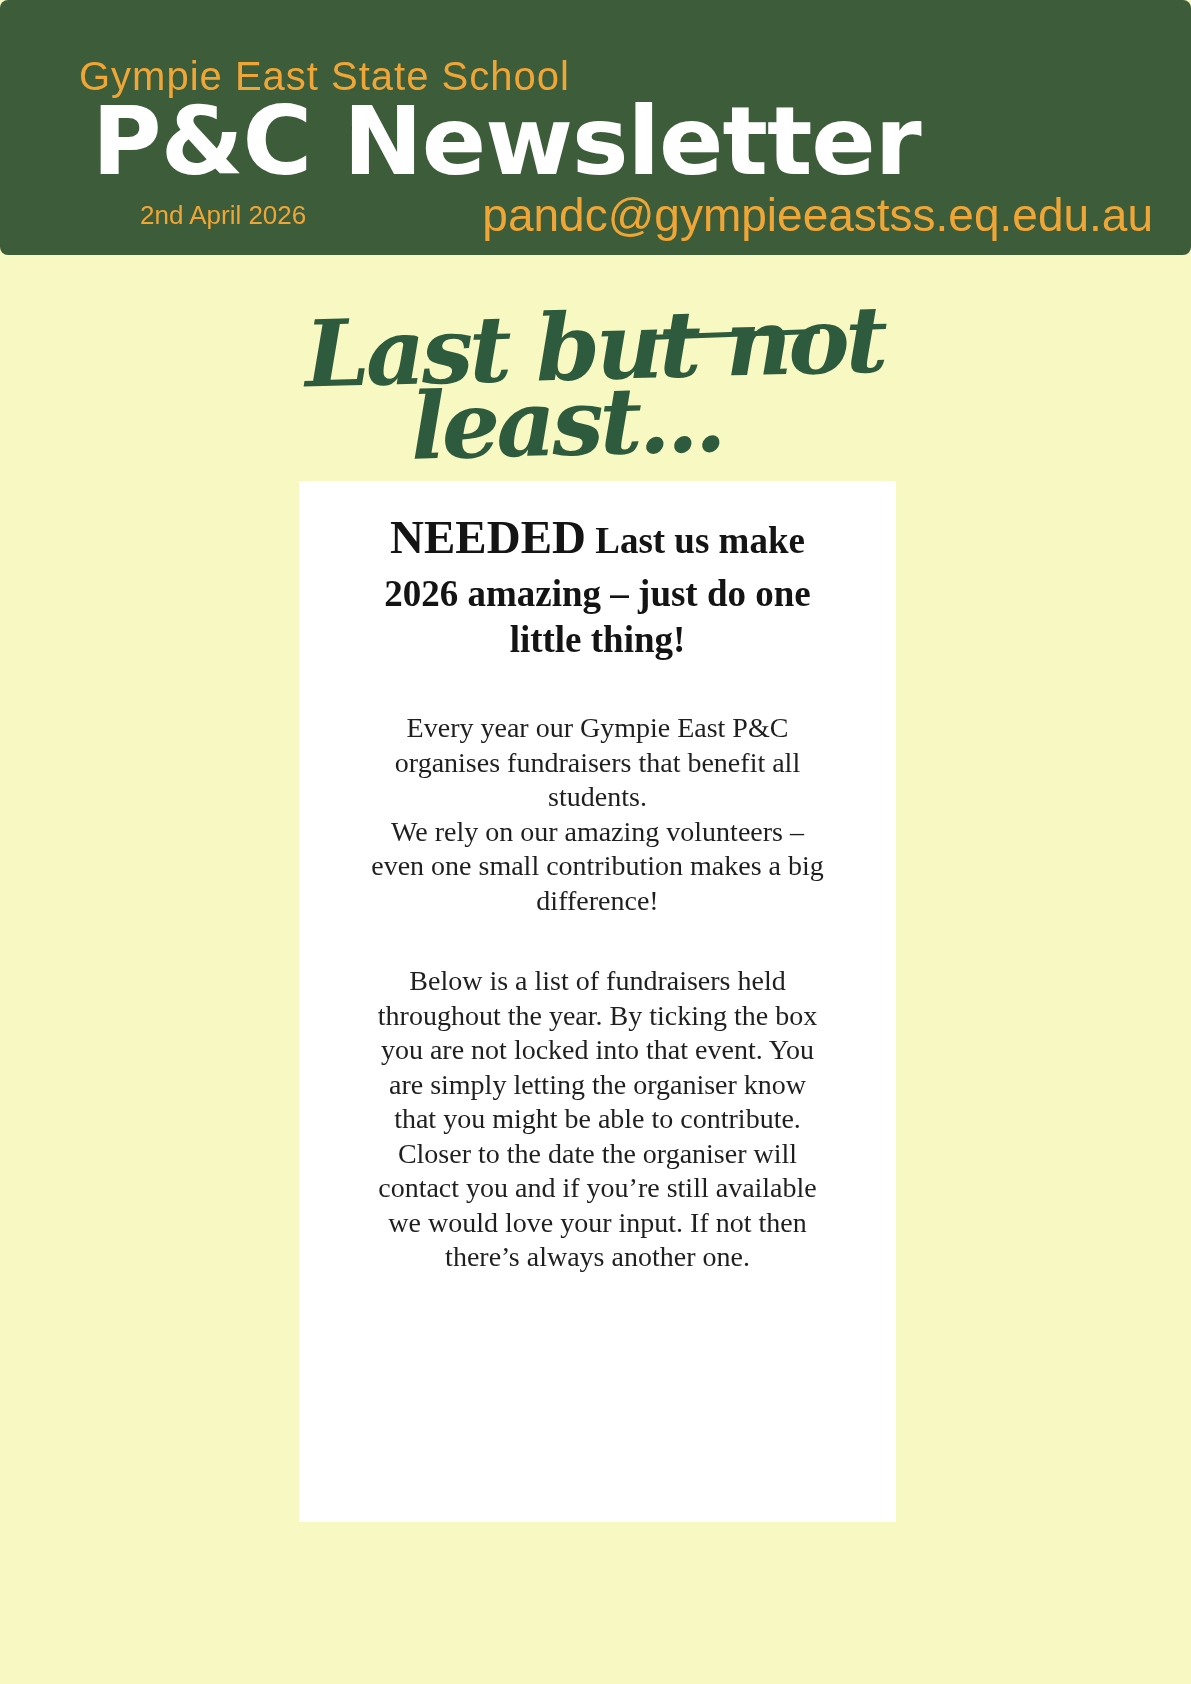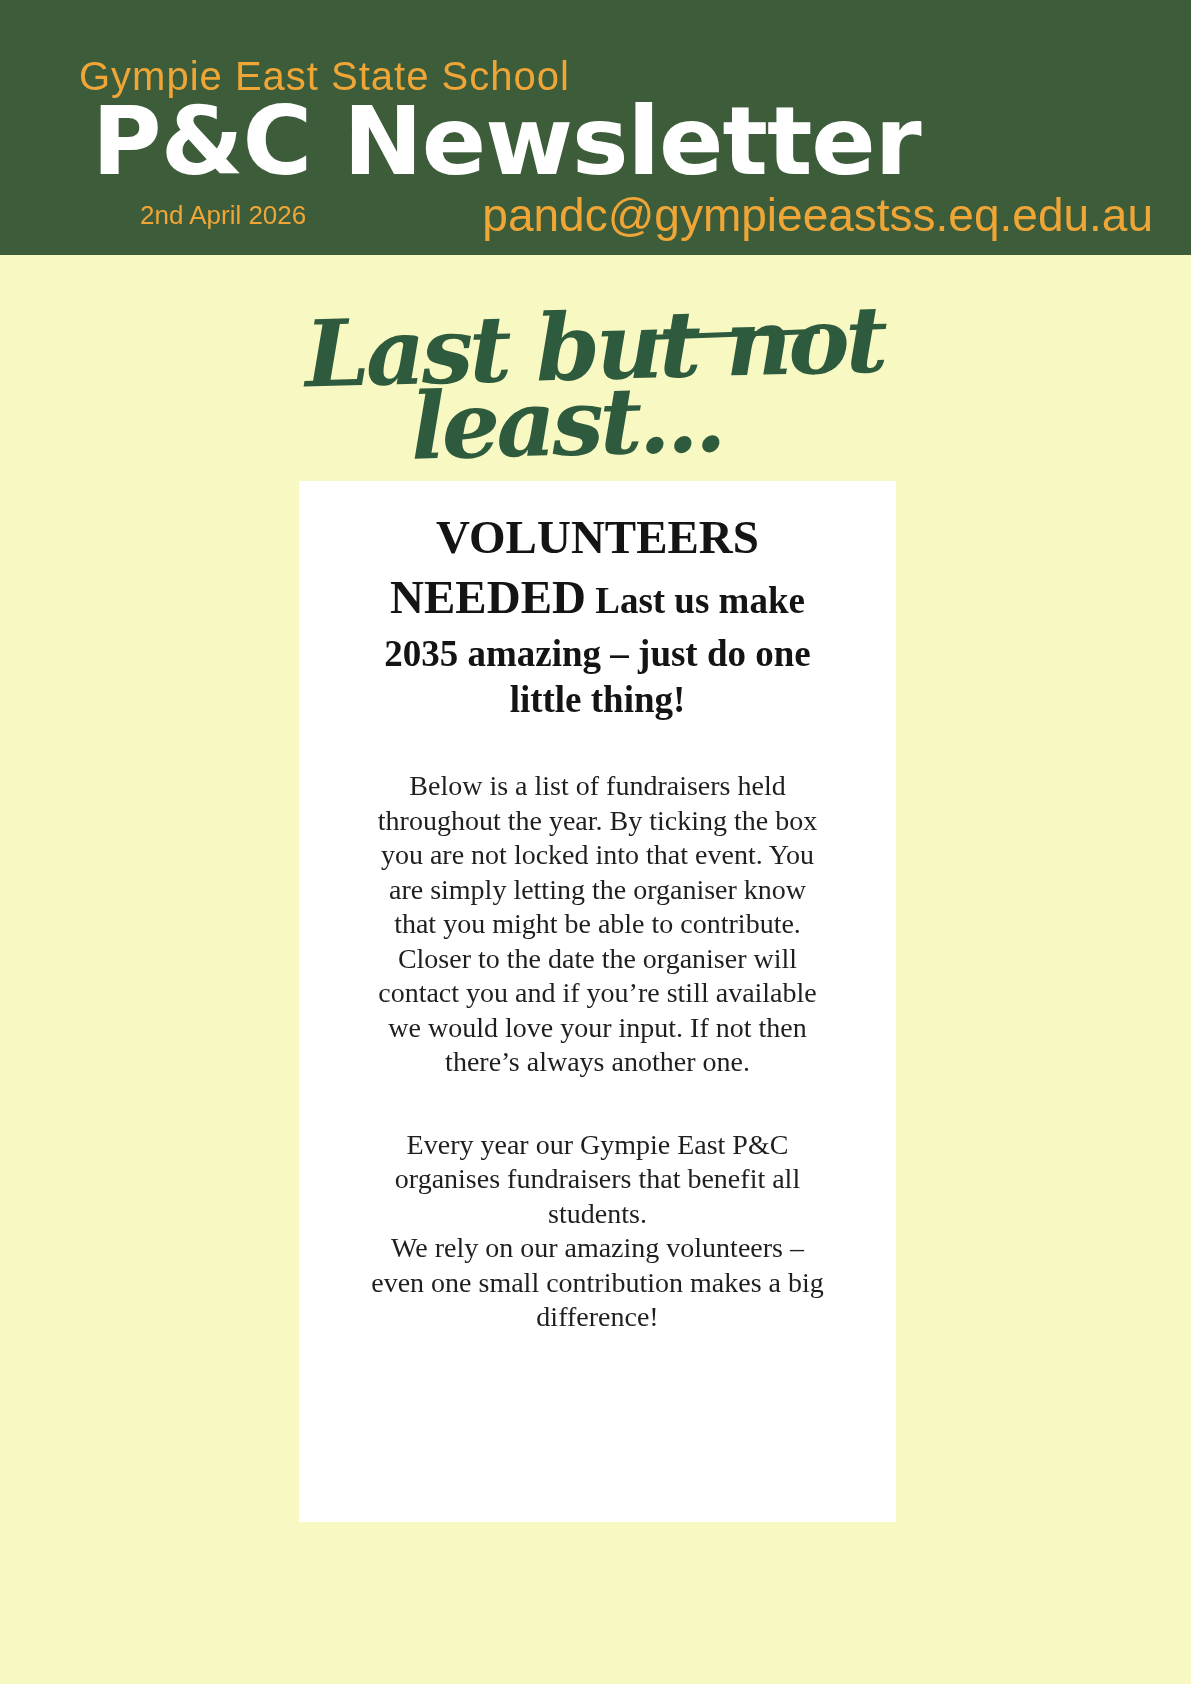--- a/index.html
+++ b/index.html
@@ -6,20 +6,21 @@
   body{
     width:1191px;height:1684px;
     background:#f8f8c3;
     position:relative;
     overflow:hidden;
     font-family:"Liberation Sans",sans-serif;
   }
   .header{
     position:absolute;left:0;top:0;width:1191px;height:255px;
     background:#3d5c3a;
+    border-radius:8px;
   }
   .school-name{
     position:absolute;left:79px;top:54px;
     font-size:40px;font-weight:500;color:#efa636;
     letter-spacing:1px;
   }
   .page-title{
     position:absolute;left:92px;top:94px;
     font-family:"DejaVu Sans",sans-serif;
     font-size:95px;font-weight:bold;color:#ffffff;
@@ -89,33 +90,32 @@
 
 <div class="brush-stroke"></div>
 
 <div class="script-heading">
   <span class="script-line1">Last but not</span>
   <span class="script-line2">least...</span>
 </div>
 
 <div class="volunteers-card">
   <div class="card-heading">
-    <span class="heading-line h-big">VOLUNTEERS</span>
     <span class="heading-line"><span class="h-big">NEEDED</span><span class="h-small"> Last us make</span></span>
-    <span class="heading-line h-rest">2035 amazing – just do one</span>
+    <span class="heading-line h-rest">2026 amazing – just do one</span>
     <span class="heading-line h-rest">little thing!</span>
   </div>
+  <p class="card-paragraph p1">Every year our Gympie East P&amp;C
+organises fundraisers that benefit all
+students.
+We rely on our amazing volunteers –
+even one small contribution makes a big
+difference!</p>
   <p class="card-paragraph p2">Below is a list of fundraisers held
 throughout the year. By ticking the box
 you are not locked into that event. You
 are simply letting the organiser know
 that you might be able to contribute.
 Closer to the date the organiser will
 contact you and if you’re still available
 we would love your input. If not then
 there’s always another one.</p>
-  <p class="card-paragraph p1">Every year our Gympie East P&amp;C
-organises fundraisers that benefit all
-students.
-We rely on our amazing volunteers –
-even one small contribution makes a big
-difference!</p>
 </div>
 
 </body></html>

